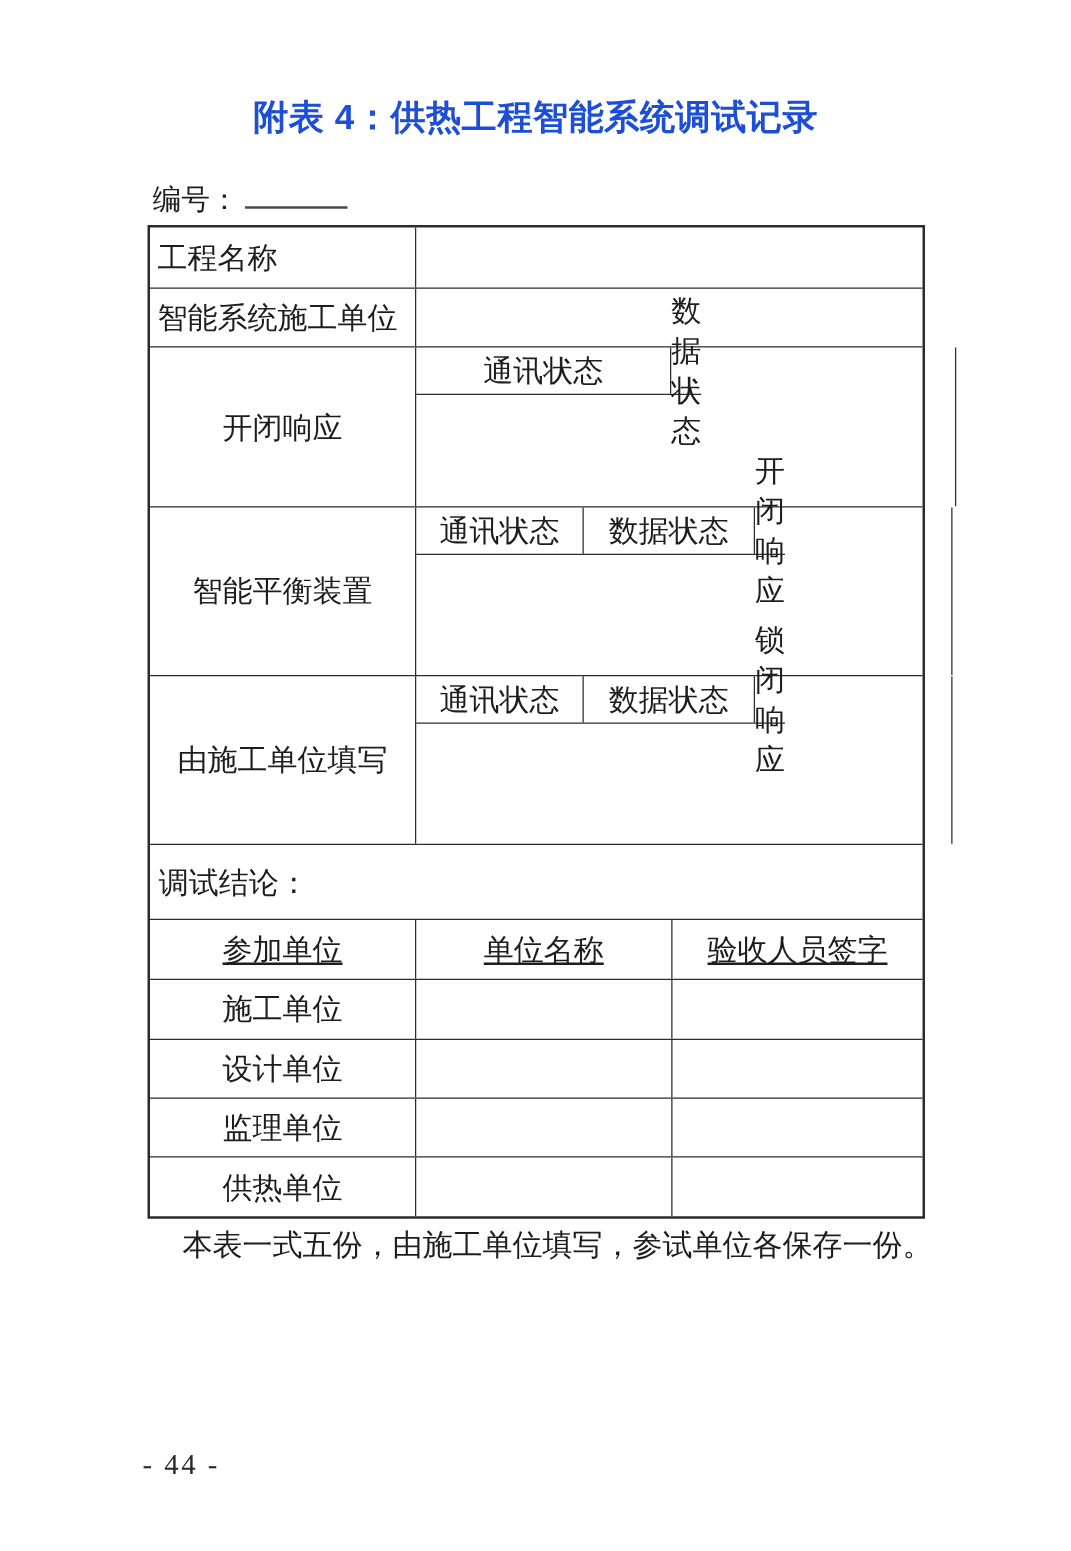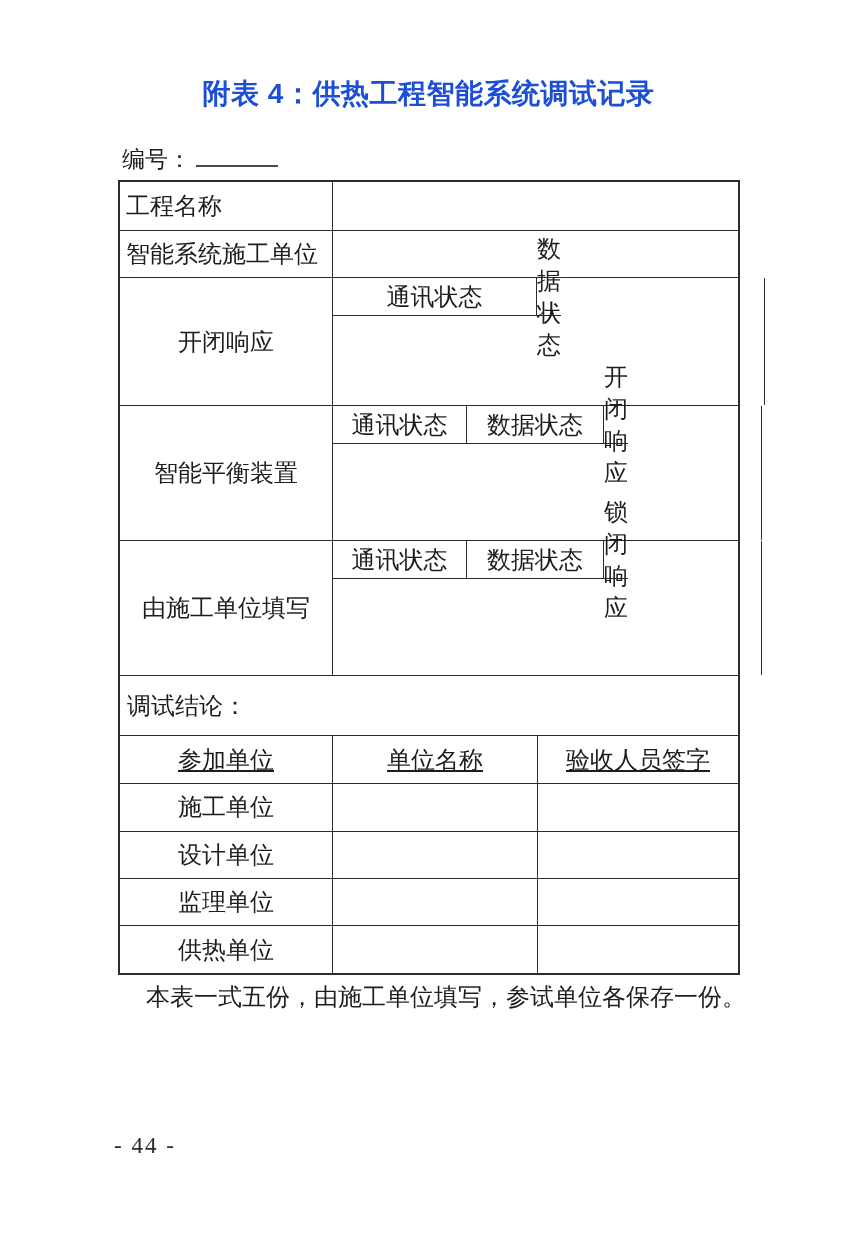--- a/index.html
+++ b/index.html
@@ -88,21 +88,21 @@
 
   .foot-note {
     margin:8px 0 0 118px;
     width:630px;
     text-indent:28px;
     font-size:24px;
     line-height:28px;
   }
   .page-number {
     position:absolute;
-    left:114px; top:1133px;
+    left:114px; top:1159px;
     font-size:23px;
     letter-spacing:2px;
     color:#2a2a2a;
     text-align:right;
   }
 </style>
 </head>
 <body>
 
 <div class="page">

